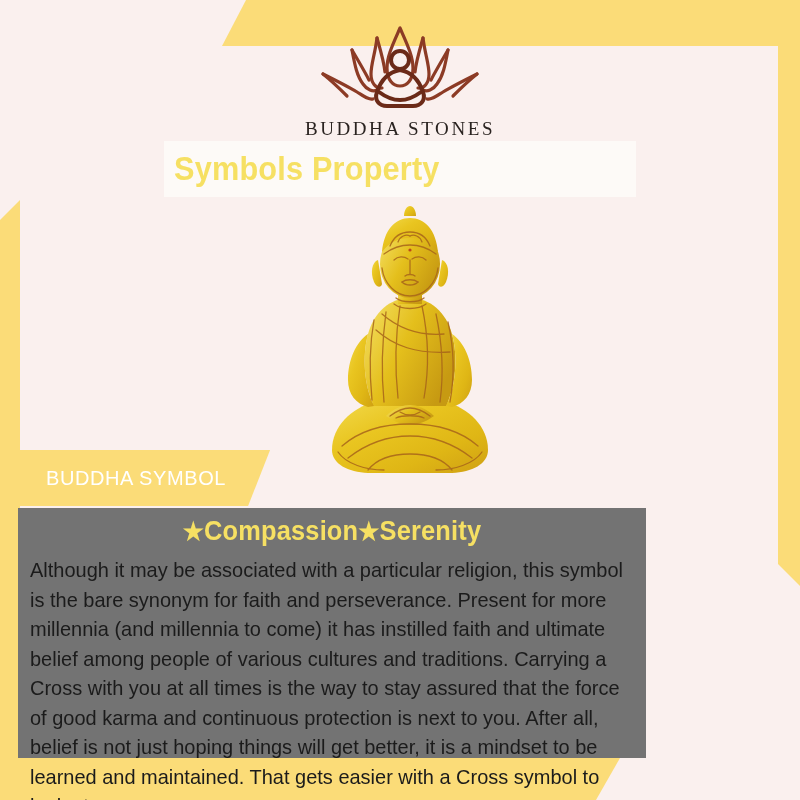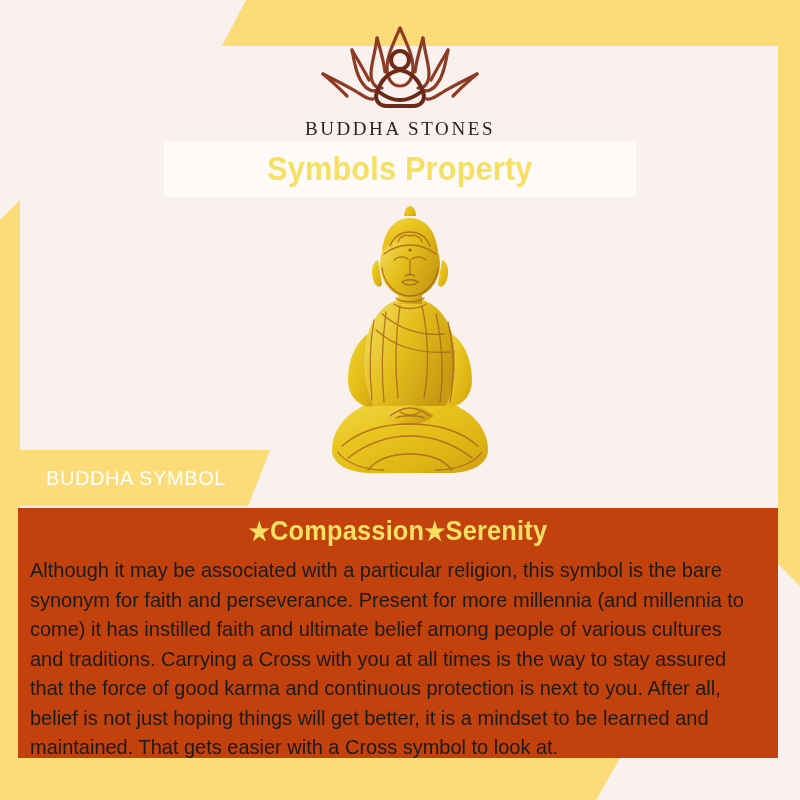--- a/index.html
+++ b/index.html
@@ -86,21 +86,20 @@
   
   .title-banner {
     position: absolute;
     left: 164px;
     top: 141px;
     width: 472px;
     height: 56px;
     background: #fdfaf7;
     display: flex;
     align-items: center;
-    justify-content: center;
   }
   .title-text {
     font-family: "Liberation Sans Narrow", "Liberation Sans", sans-serif;
     font-weight: 700;
     font-size: 33px;
     color: #f6e063;
     letter-spacing: 0.2px;
     transform: scaleX(0.93);
     white-space: nowrap;
   }
@@ -133,23 +132,23 @@
     color: #ffffff;
     letter-spacing: 0.6px;
     white-space: nowrap;
   }
 
   
   .content-panel {
     position: absolute;
     left: 18px;
     top: 508px;
-    width: 760px;
+    width: 628px;
     height: 250px;
-    background: #c2410c;
+    background: #737373;
   }
 
   .subtitle {
     margin: 8px 0 0 0;
     text-align: center;
     font-family: "Liberation Sans Narrow", "Liberation Sans", sans-serif;
     font-weight: 700;
     font-size: 27px;
     color: #f6e063;
     letter-spacing: 0.2px;

